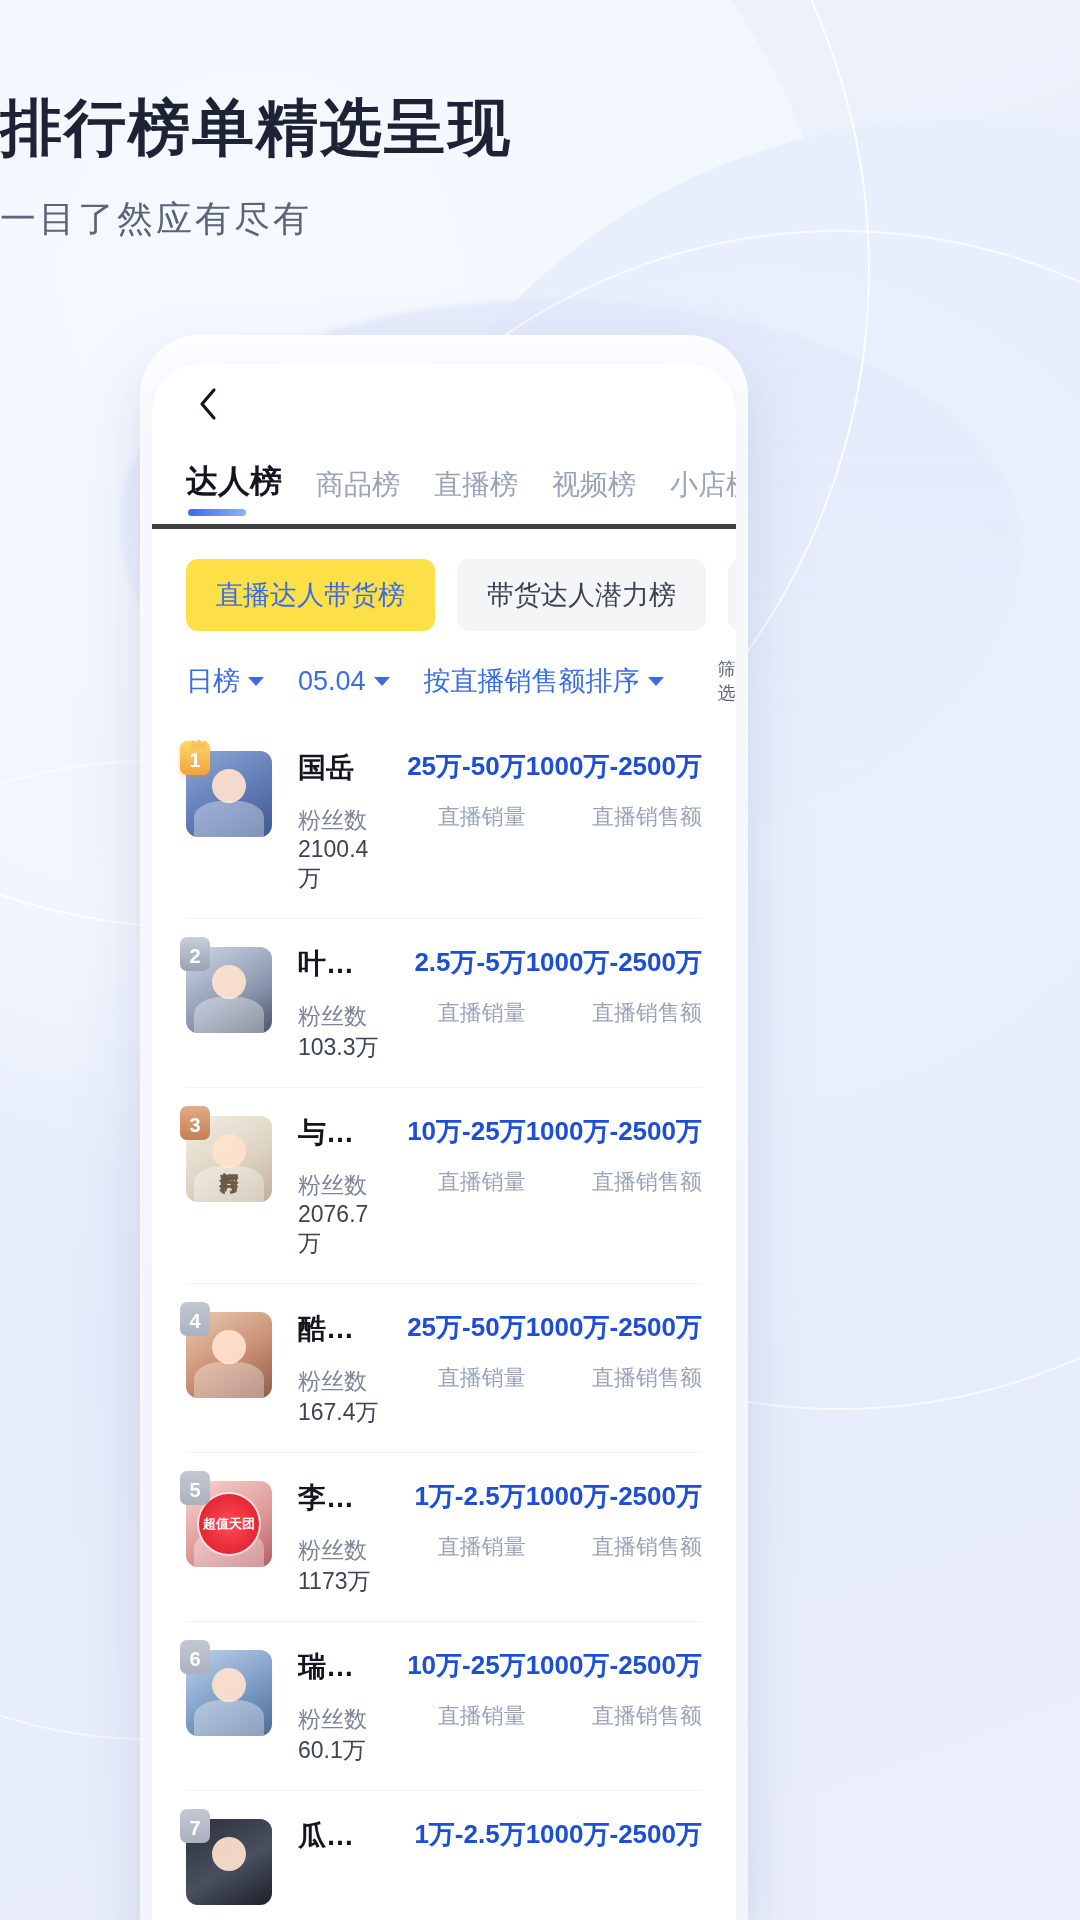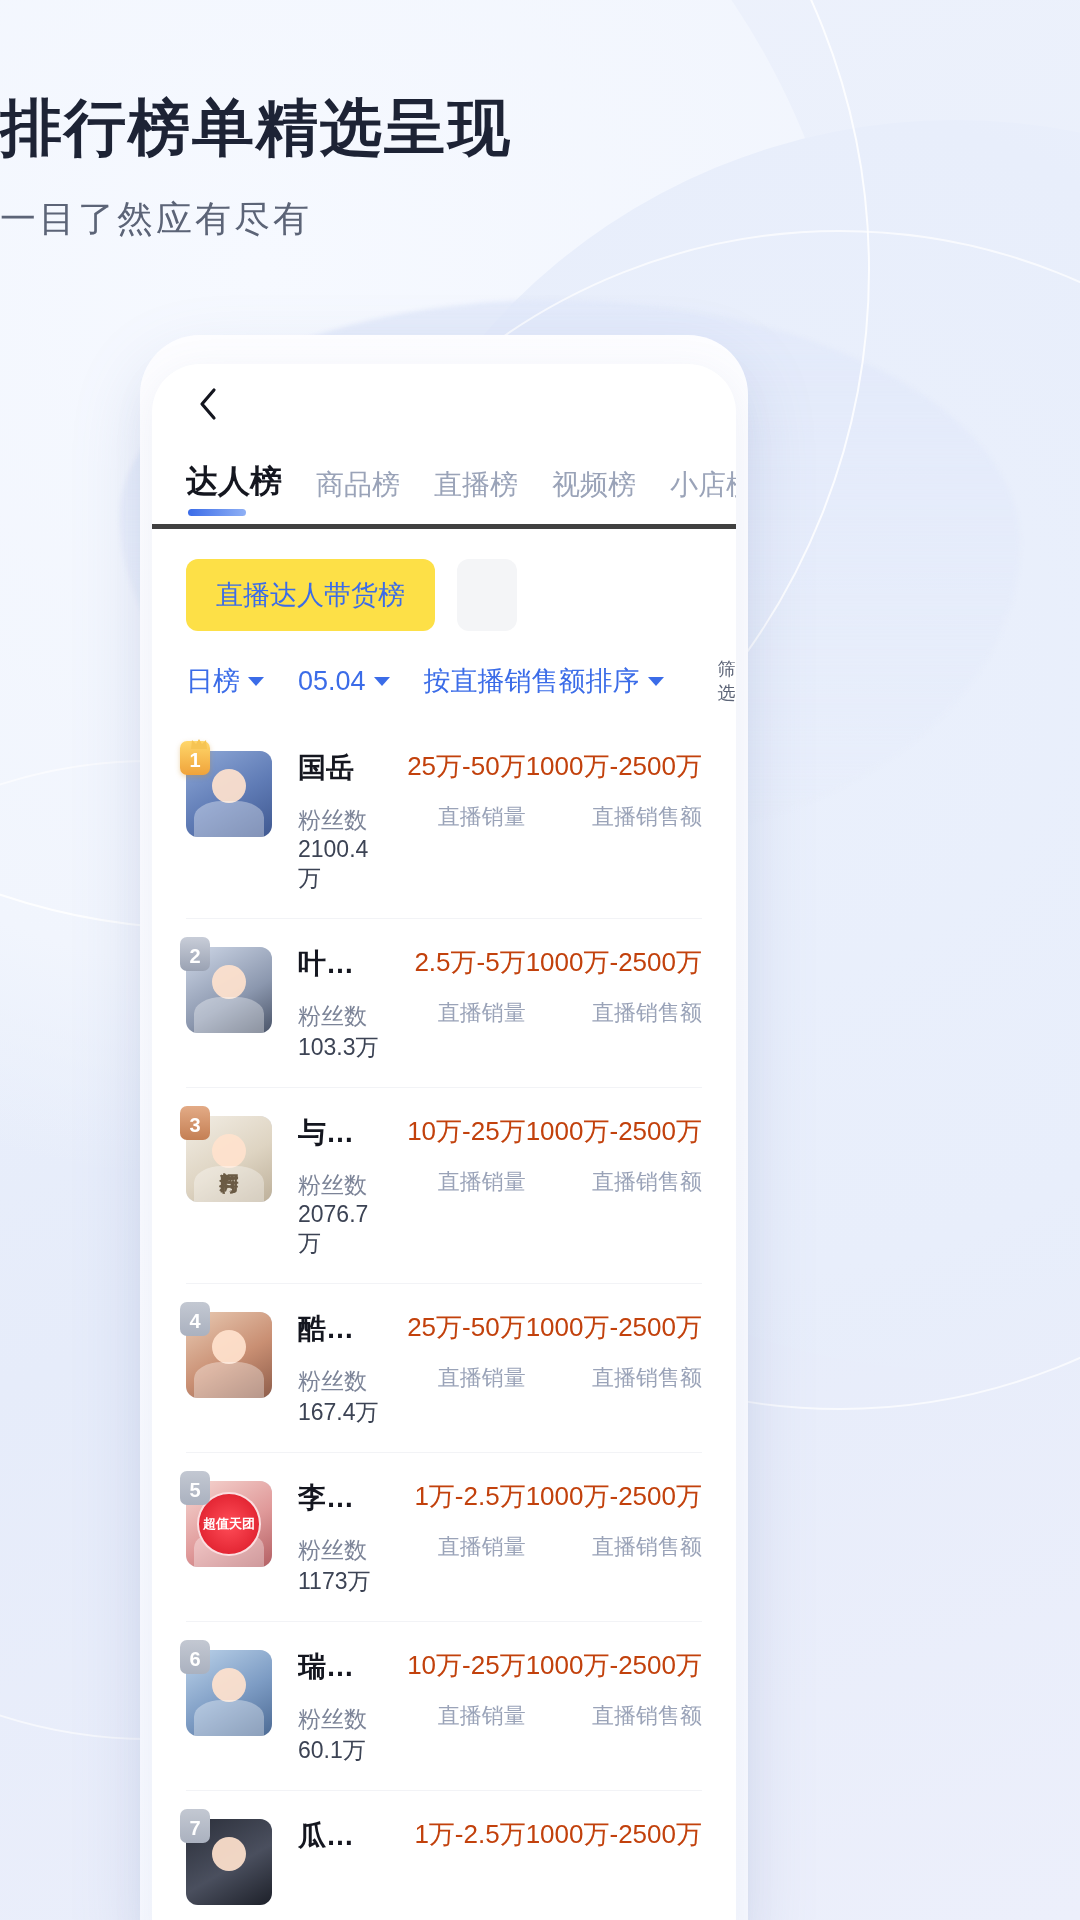--- a/index.html
+++ b/index.html
@@ -156,21 +156,21 @@
   .rank-n { background: linear-gradient(180deg,#c3c8d2 0%, #aab1bf 100%); }
   .crown { position: absolute; left: 4px; top: -13px; width: 18px; height: 12px; z-index: 4; }
 
   .row-main { flex: 1; min-width: 0; padding-left: 26px; padding-right: 10px; }
   .nick { font-size: 28px; font-weight: 600; color: #14161f;
           white-space: nowrap; overflow: hidden; text-overflow: ellipsis; max-width: 250px; }
   .fans { margin-top: 18px; font-size: 23px; color: #7b8397; }
   .fans b { color: #3c4354; font-weight: 400; }
 
   .metric { flex: 0 0 auto; text-align: right; min-width: 136px; }
-  .metric-val { font-size: 26px; font-weight: 400; color: #c2410c; white-space: nowrap; }
+  .metric-val { font-size: 26px; font-weight: 700; color: #1d4ed8; white-space: nowrap; }
   .metric-lbl { margin-top: 18px; font-size: 22px; color: #9aa3b8; white-space: nowrap; }
   .metric.second { min-width: 168px; }
 
   
   .ph { position: absolute; inset: 0; }
   .ph::before { content:""; position:absolute; inset:0; }
   .a1 { background: linear-gradient(150deg,#8fa9d8 0%, #5f7bb5 55%, #3f5890 100%); }
   .a2 { background: linear-gradient(150deg,#cfd8e8 0%, #8b97ae 60%, #4a5468 100%); }
   .a3 { background: linear-gradient(150deg,#f2ede4 0%, #ded4c2 55%, #bdb09a 100%); }
   .a4 { background: linear-gradient(150deg,#e9cbb4 0%, #c98f73 55%, #8e5d4a 100%); }
@@ -239,20 +239,23 @@
       <span>小店榜</span>
     </div>
 
   </div>
 
   <div class="chiprow">
     <div class="chip active">
       <span>直播达人带货榜</span>
     </div>
     <div class="chip">
+      <span>带货达人潜力榜</span>
+    </div>
+    <div class="chip">
       
     </div>
 
   </div>
 
   <div class="sortrow">
     <div class="sort-item">
       <span>日榜</span>
       <span class="caret"></span>
     </div>

